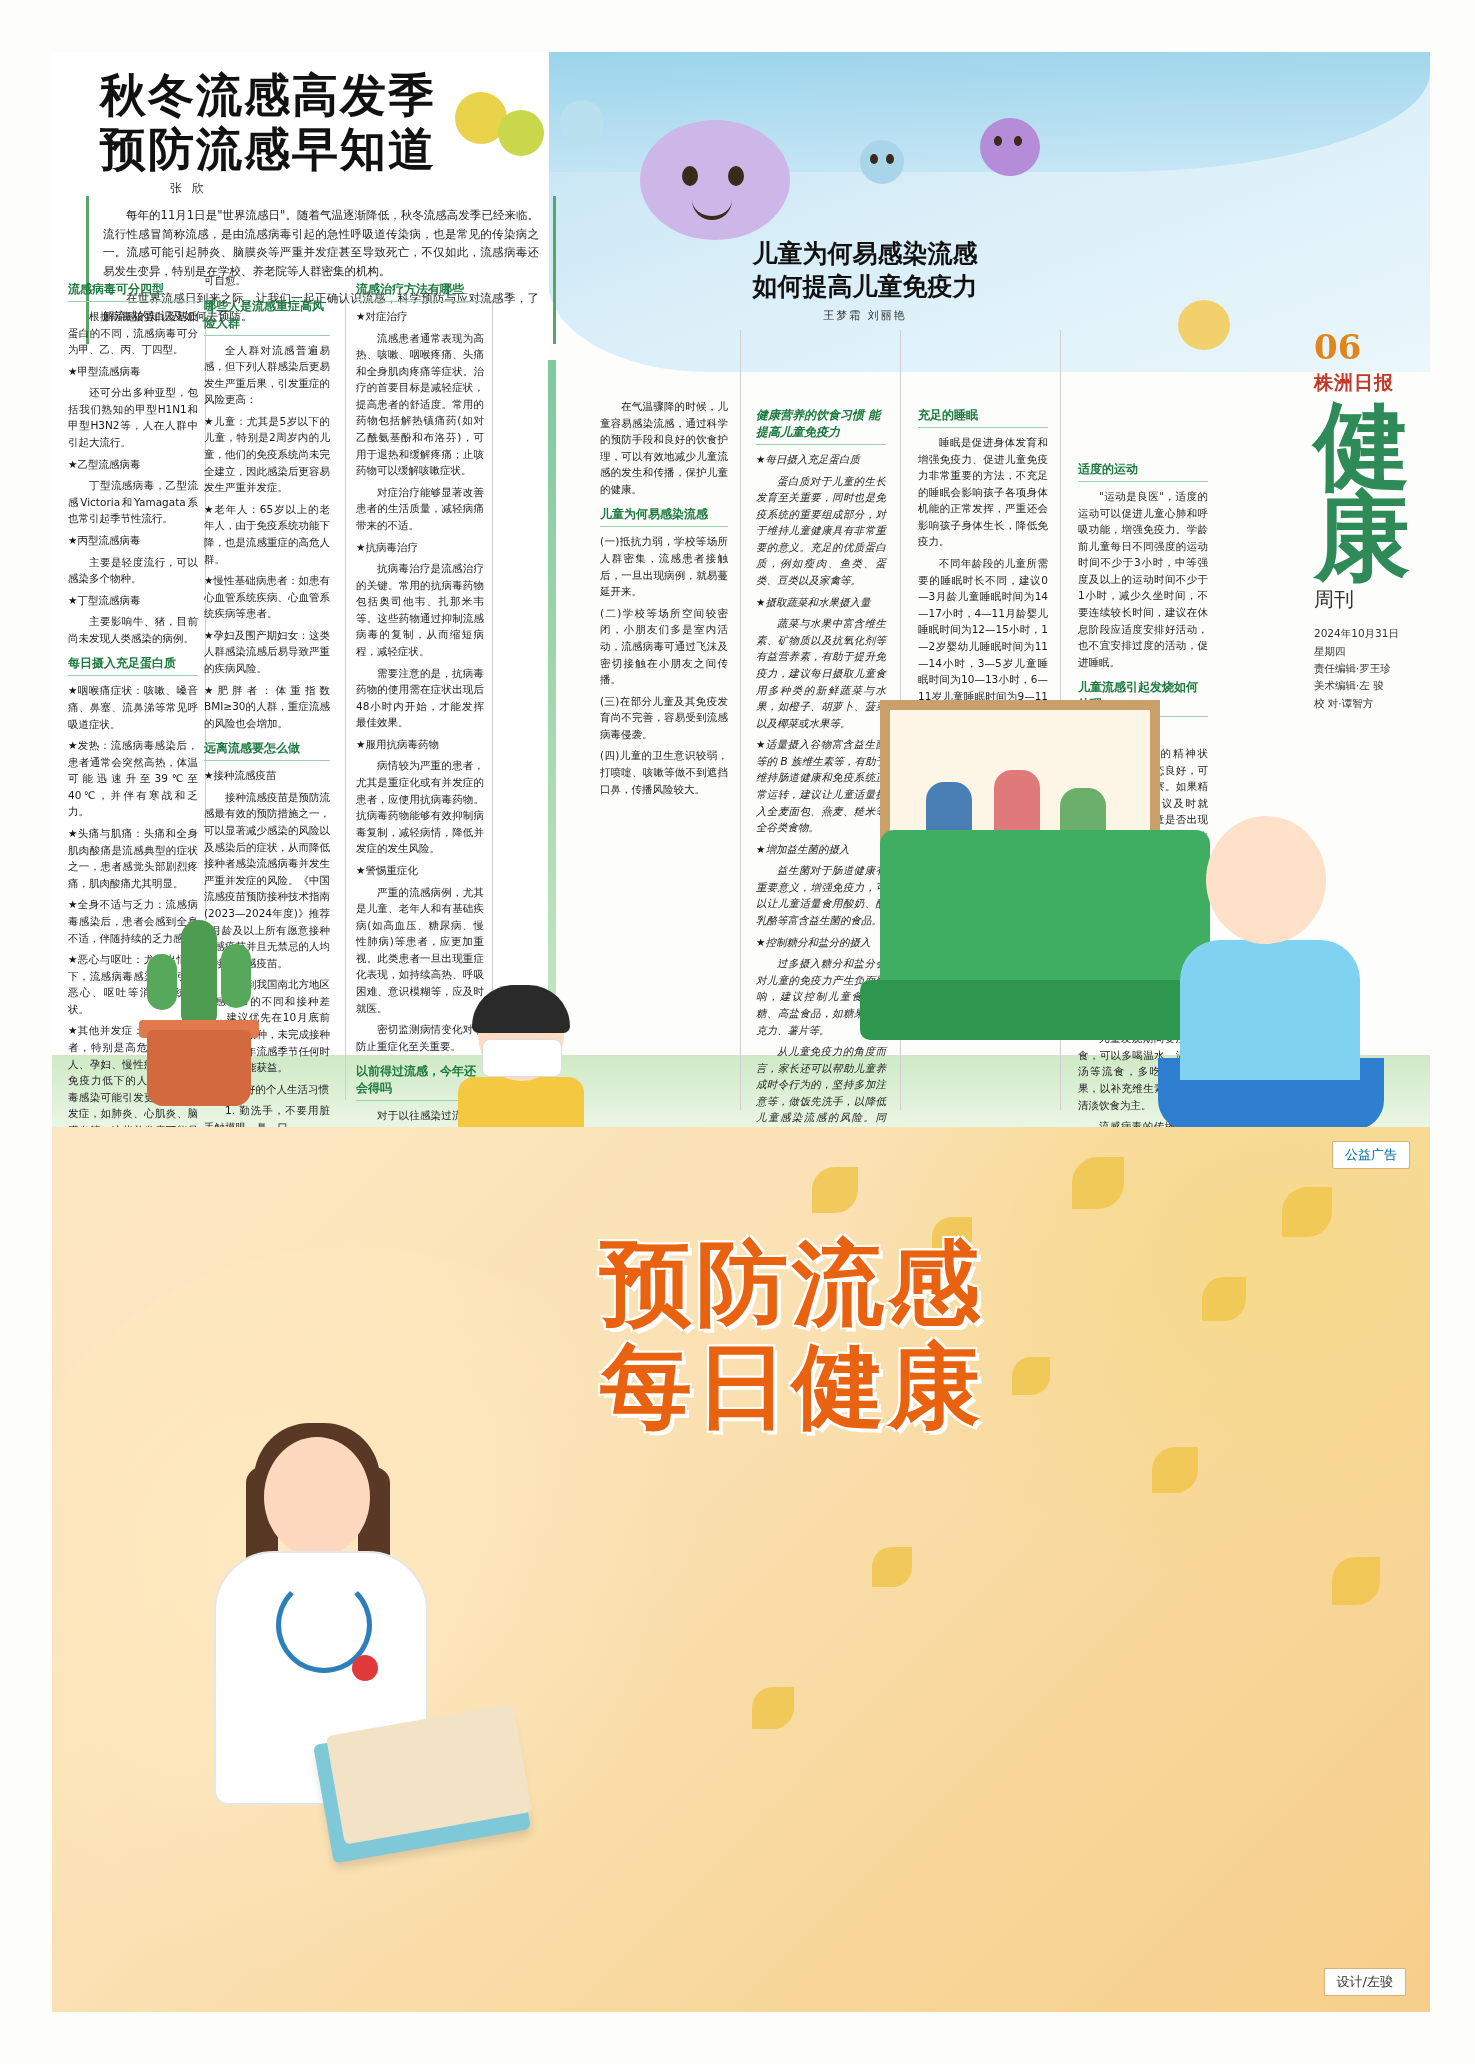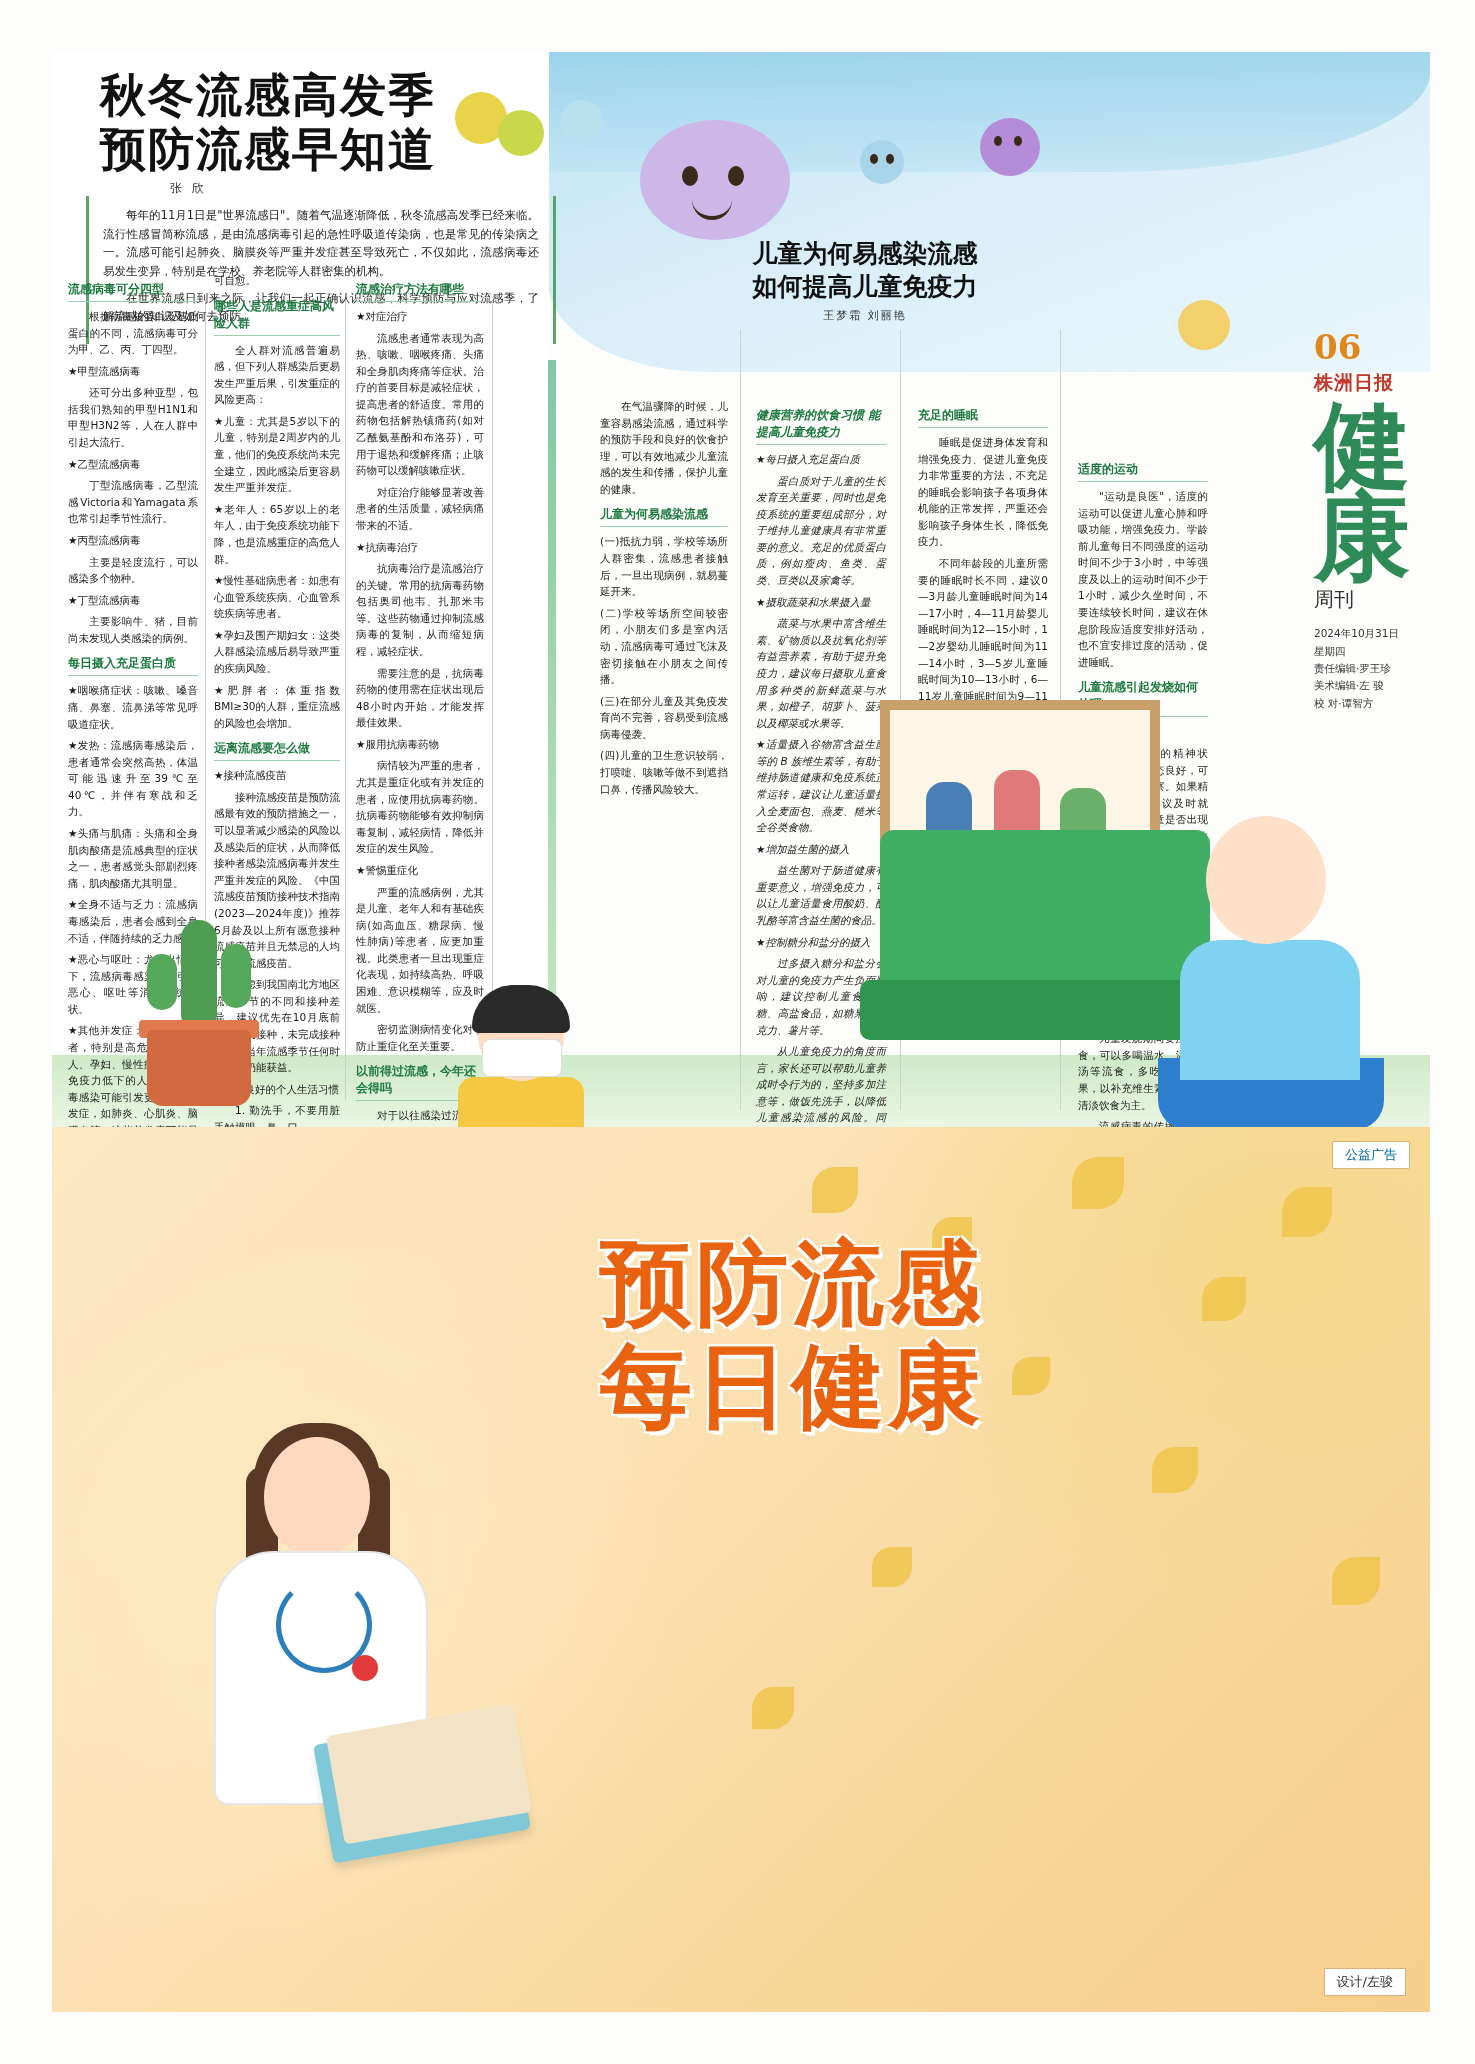--- a/index.html
+++ b/index.html
@@ -259,21 +259,21 @@
       <p class="noind">★全身不适与乏力：流感病毒感染后，患者会感到全身不适，伴随持续的乏力感。</p>
       <p class="noind">★恶心与呕吐：尤其出情况下，流感病毒感染可能引发恶心、呕吐等消化系统症状。</p>
       <p class="noind">★其他并发症：对于某些患者，特别是高危人群(老年人、孕妇、慢性疾病患者和免疫力低下的人)，流感病毒感染可能引发更严重的并发症，如肺炎、心肌炎、脑膜炎等，这些并发症可能是危及生命的严重情况。</p>
       <div class="sec-head">流感和普通感冒有何区别</div>
       <p>流感由流感病毒引起，以发热、咳嗽、咽喉痛等呼吸道症状为主要表现；普通感冒由多种病毒引起，症状相对较轻。</p>
       <p>流感通常起病急，发热程度高，全身症状明显，如头痛、肌肉酸痛、乏力等；普通感冒通常为鼻塞、流涕、打喷嚏等局部症状为主。</p>
       <p>不仅如此，流感病毒感染后可引发肺炎、咳嗽、呼吸困难等并发症，特别是在老年人和儿童群体中更为常见。普通感冒则很少引起严重并发症。</p>
       <p>此外，流感具有明显的季节性，主要流行在秋冬季节；普通感冒则全年均可发生。</p>
     </div>
 
-  <div class="col" id="c2" style="left:214px;top:272px;width:126px;">
+  <div class="col" id="c2" style="left:204px;top:272px;width:126px;">
       <p class="noind">可自愈。</p>
       <div class="sec-head">哪些人是流感重症高风险人群</div>
       <p>全人群对流感普遍易感，但下列人群感染后更易发生严重后果，引发重症的风险更高：</p>
       <p class="noind">★儿童：尤其是5岁以下的儿童，特别是2周岁内的儿童，他们的免疫系统尚未完全建立，因此感染后更容易发生严重并发症。</p>
       <p class="noind">★老年人：65岁以上的老年人，由于免疫系统功能下降，也是流感重症的高危人群。</p>
       <p class="noind">★慢性基础病患者：如患有心血管系统疾病、心血管系统疾病等患者。</p>
       <p class="noind">★孕妇及围产期妇女：这类人群感染流感后易导致严重的疾病风险。</p>
       <p class="noind">★肥胖者：体重指数BMI≥30的人群，重症流感的风险也会增加。</p>
       <div class="sec-head">远离流感要怎么做</div>
       <p class="noind">★接种流感疫苗</p>

